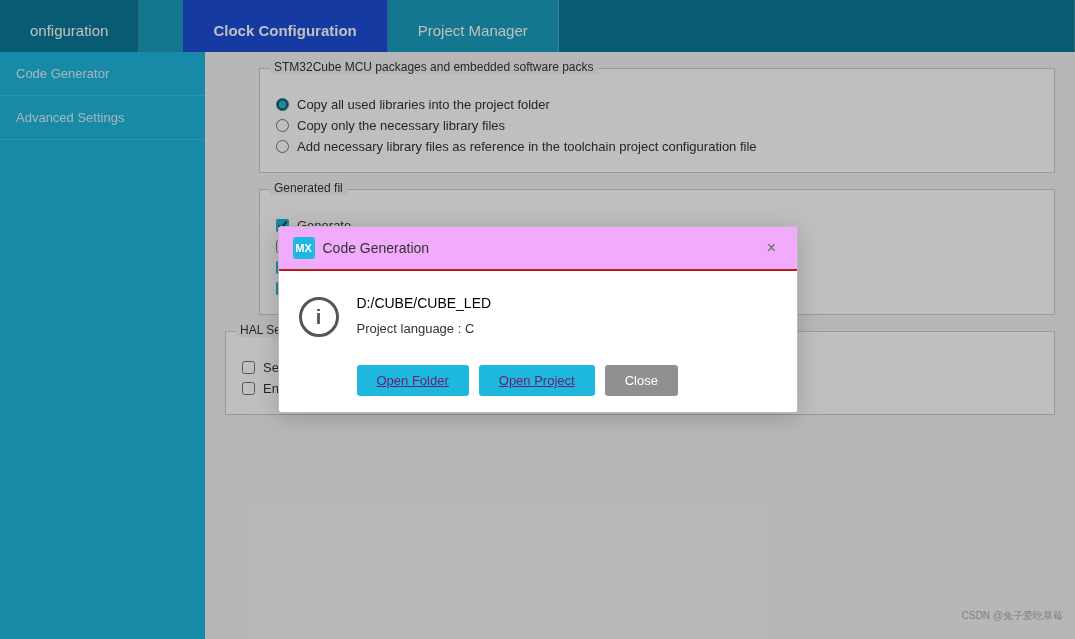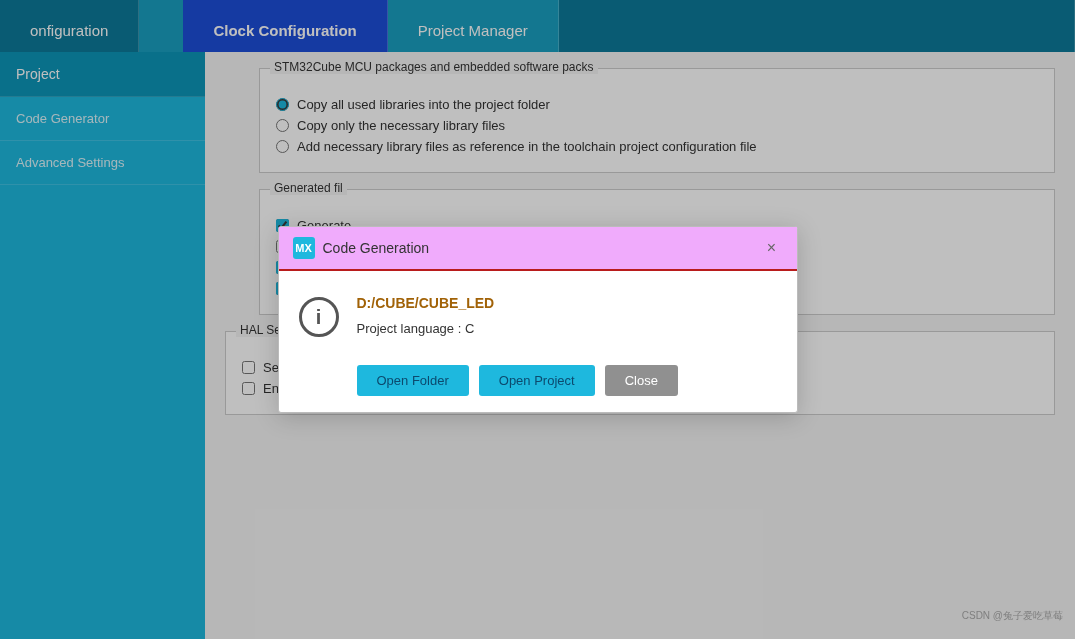--- a/index.html
+++ b/index.html
@@ -230,22 +230,22 @@
       flex: 1;
     }
     .modal-message .success-text {
       font-size: 14px;
       font-weight: 700;
       color: #333;
       margin-bottom: 10px;
     }
     .modal-message .path-text {
       font-size: 14px;
-      font-weight: 700;
-      color: #a16207;
+      font-weight: 400;
+      color: #000000;
       margin-bottom: 10px;
     }
     .modal-message .lang-text {
       font-size: 13px;
       color: #333;
     }
 
     .modal-footer {
       display: flex;
       justify-content: flex-start;
@@ -256,21 +256,22 @@
     .btn {
       padding: 8px 20px;
       border: none;
       border-radius: 3px;
       font-size: 13px;
       cursor: pointer;
       font-weight: 500;
     }
     .btn-blue {
       background: #1eb8de;
-      color: #0c4a6e;
+      color: #701a75;
+      text-decoration: underline;
     }
     .btn-gray {
       background: #909090;
       color: #fff;
     }
 
     .generated-files-section {
       margin-top: 8px;
     }
   </style>
@@ -284,23 +285,20 @@
   <div class="tab-item active">
     <span>Clock Configuration</span>
   </div>
   <div class="tab-item" style="background:#1a9fc0;justify-content:center;">
     <span>Project Manager</span>
   </div>
   <div class="tab-item dark" style="flex:1;"></div>
 </div>
 
 <div class="sidebar">
-  <div class="sidebar-item active">
-    <span>Project</span>
-  </div>
   <div class="sidebar-item muted">
     <span>Code Generator</span>
   </div>
   <div class="sidebar-item muted">
     <span>Advanced Settings</span>
   </div>
 </div>
 
 <div class="main-content">
 

